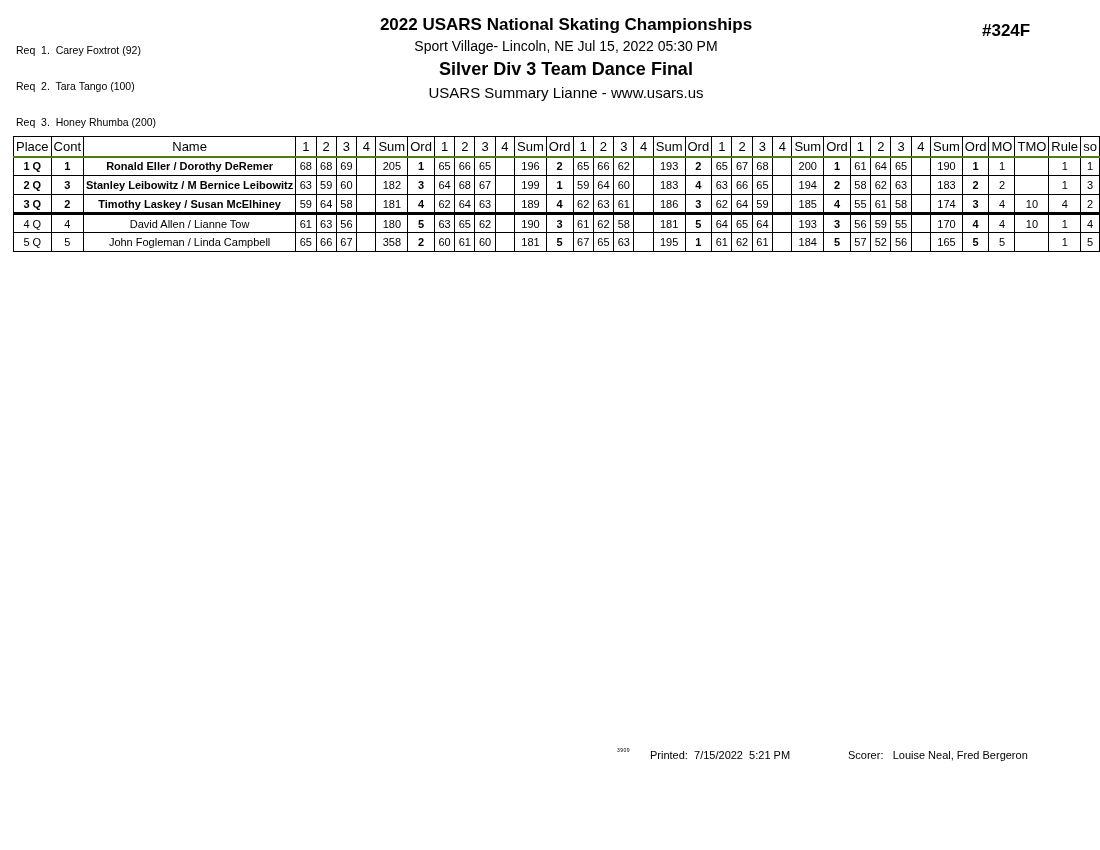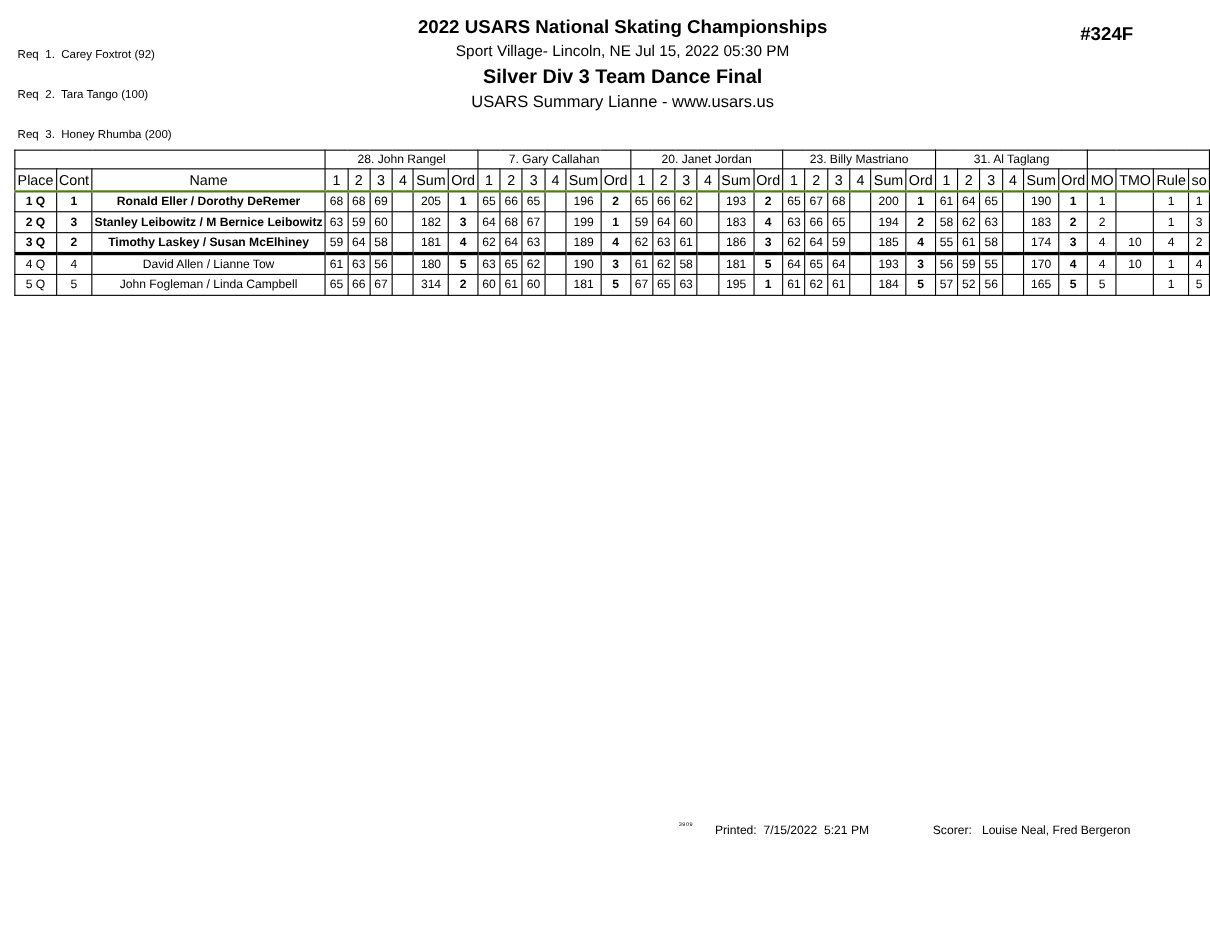--- a/index.html
+++ b/index.html
@@ -89,29 +89,20 @@
       <col style="width:21px">
       <col style="width:21px">
       <col style="width:30px">
       <col style="width:19px">
     <col style="width:26px">
       <col style="width:29px">
       <col style="width:22px">
       <col style="width:16px">
   </colgroup>
   <tbody>
-    <tr class="judge-row" id="judge-row">
-        <td class="nb" colspan="3"></td>
-        <td class="judge-name" colspan="6">28.  John Rangel</td>
-        <td class="judge-name" colspan="6">7.  Gary Callahan</td>
-        <td class="judge-name" colspan="6">20.  Janet Jordan</td>
-        <td class="judge-name" colspan="6">23.  Billy Mastriano</td>
-        <td class="judge-name" colspan="6">31.  Al Taglang</td>
-        <td class="nb" colspan="4"></td>
-      </tr>
     <tr class="col-head" id="col-head-row">
         <td>Place</td>
         <td>Cont</td>
         <td class="name-cell">Name</td>
         <td>1</td>
         <td>2</td>
         <td>3</td>
         <td>4</td>
         <td>Sum</td>
         <td class="ord-b">Ord</td>
@@ -303,21 +294,21 @@
         <td>4</td>
       </tr>
       <tr>
         <td class="bcell">5 Q</td>
         <td class="bcell">5</td>
         <td class="bcell name-cell">John Fogleman / Linda Campbell</td>
         <td>65</td>
         <td>66</td>
         <td>67</td>
         <td></td>
-        <td class="sum-cell">314</td>
+        <td class="sum-cell">358</td>
         <td class="ord-b ord-cell">2</td>
         <td>60</td>
         <td>61</td>
         <td>60</td>
         <td></td>
         <td class="sum-cell">181</td>
         <td class="ord-b ord-cell">5</td>
         <td>67</td>
         <td>65</td>
         <td>63</td>

